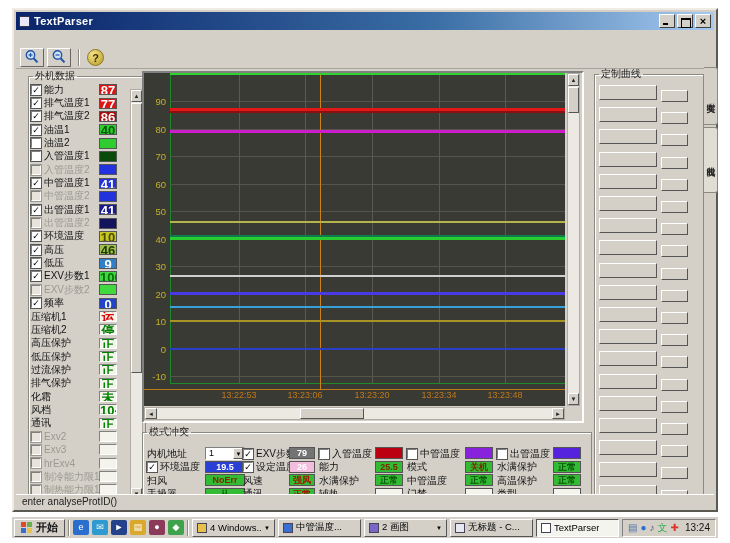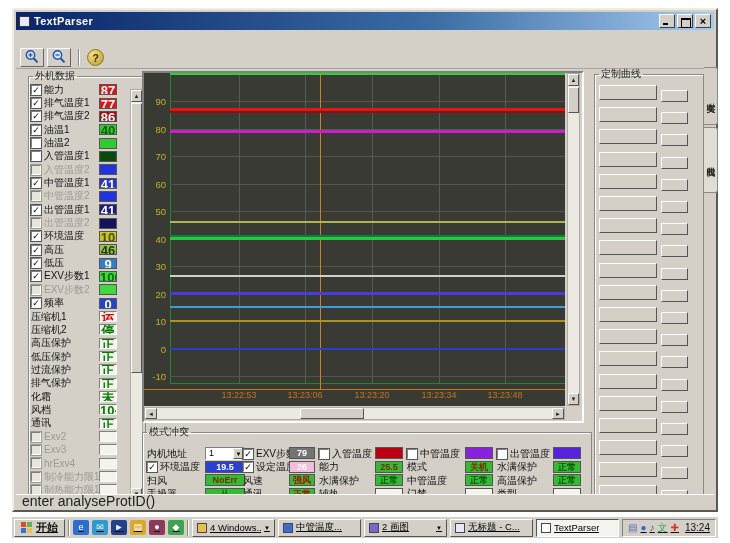--- a/index.html
+++ b/index.html
@@ -26,21 +26,21 @@
   .toolbar { position:absolute; left:2px; top:36px; right:2px; height:23px; background:#d4d0c8;
              border-bottom:1px solid #a8a49c; display:flex; align-items:center; padding-left:4px; gap:3px; }
   .toolbtn { width:24px; height:19px; background:#d4d0c8; border:1px solid; border-color:#fff #666 #666 #fff;
              display:flex; align-items:center; justify-content:center; }
   .tool-sep { width:2px; height:17px; border-left:1px solid #8a8a82; border-right:1px solid #fff; margin:0 4px; }
   .helpbtn { width:17px; height:17px; border-radius:50%; background:radial-gradient(circle at 35% 30%,#f4e28a,#b89a22);
              color:#3a2a00; font-size:11px; font-weight:bold; text-align:center; line-height:17px; border:1px solid #8a7a22; }
 
   .client { position:absolute; left:2px; top:59px; right:2px; height:431px; background:#d4d0c8; }
   .statusbar { position:absolute; left:2px; bottom:2px; right:2px; height:14px; background:#d4d0c8;
-               border-top:1px solid #fff; font-size:14px; color:#222; padding-left:6px; line-height:13px; }
+               border-top:1px solid #fff; font-size:10px; color:#222; padding-left:6px; line-height:13px; }
 
   
   fieldset.grp { position:absolute; border:1px solid #8a8a82; box-shadow:1px 1px 0 #ffffff inset; background:#d4d0c8; }
   fieldset.grp legend { font-size:10px; color:#222; padding:0 2px; margin-left:4px; }
 
   
   #outdoor { left:12px; top:0px; width:118px; height:428px; }
   .srow { position:relative; display:flex; align-items:center; height:13.35px; padding-left:2px; }
   .cb { width:10px; height:10px; background:#fff; border:1px solid; border-color:#808080 #fff #fff #808080;
         outline:1px solid #555; font-size:9px; line-height:9px; text-align:center; color:#000; margin-right:3px; flex:none; }
@@ -95,21 +95,21 @@
   .slotL { position:absolute; left:4px; width:58px; height:15px; background:#d4d0c8; border:1px solid; border-color:#fff #555 #555 #fff; }
   .slotR { position:absolute; left:66px; width:27px; height:12px; background:#d4d0c8; border:1px solid; border-color:#fff #555 #555 #fff; }
 
   
   .vtab { position:absolute; width:14px; background:#d4d0c8; border:1px solid #8a8a82; border-left:none;
           writing-mode:vertical-rl; font-size:9px; color:#222; text-align:center; padding:4px 0;
           border-radius:0 3px 3px 0; }
 
   
   .taskbar { position:absolute; left:12px; top:516px; width:706px; height:22px; background:#d4d0c8;
-             border-top:1px solid #fff; display:flex; align-items:center; padding:0 2px; gap:3px;text-decoration:underline; }
+             border-top:1px solid #fff; display:flex; align-items:center; padding:0 2px; gap:3px; }
   .startbtn { height:18px; display:flex; align-items:center; gap:3px; padding:0 6px;
               background:#d4d0c8; border:1px solid; border-color:#fff #555 #555 #fff; flex:none; }
   .startbtn span.lbl { font-size:11px; font-weight:bold; color:#111; }
   .winlogo { width:12px; height:12px; display:grid; grid-template-columns:5px 5px; grid-template-rows:5px 5px; gap:1px; }
   .winlogo i { display:block; }
   .tsep { width:2px; height:16px; border-left:1px solid #8a8a82; border-right:1px solid #fff; flex:none; }
   .ql { width:16px; height:15px; border-radius:2px; color:#fff; font-size:9px; text-align:center; line-height:15px; flex:none; }
   .taskbtn { height:18px; flex:1 1 60px; max-width:92px; display:flex; align-items:center; gap:3px; padding:0 4px;
              background:#d4d0c8; border:1px solid; border-color:#fff #555 #555 #fff; overflow:hidden; }
   .taskbtn.active { background:#f4f4ee; border-color:#555 #fff #fff #555; }

